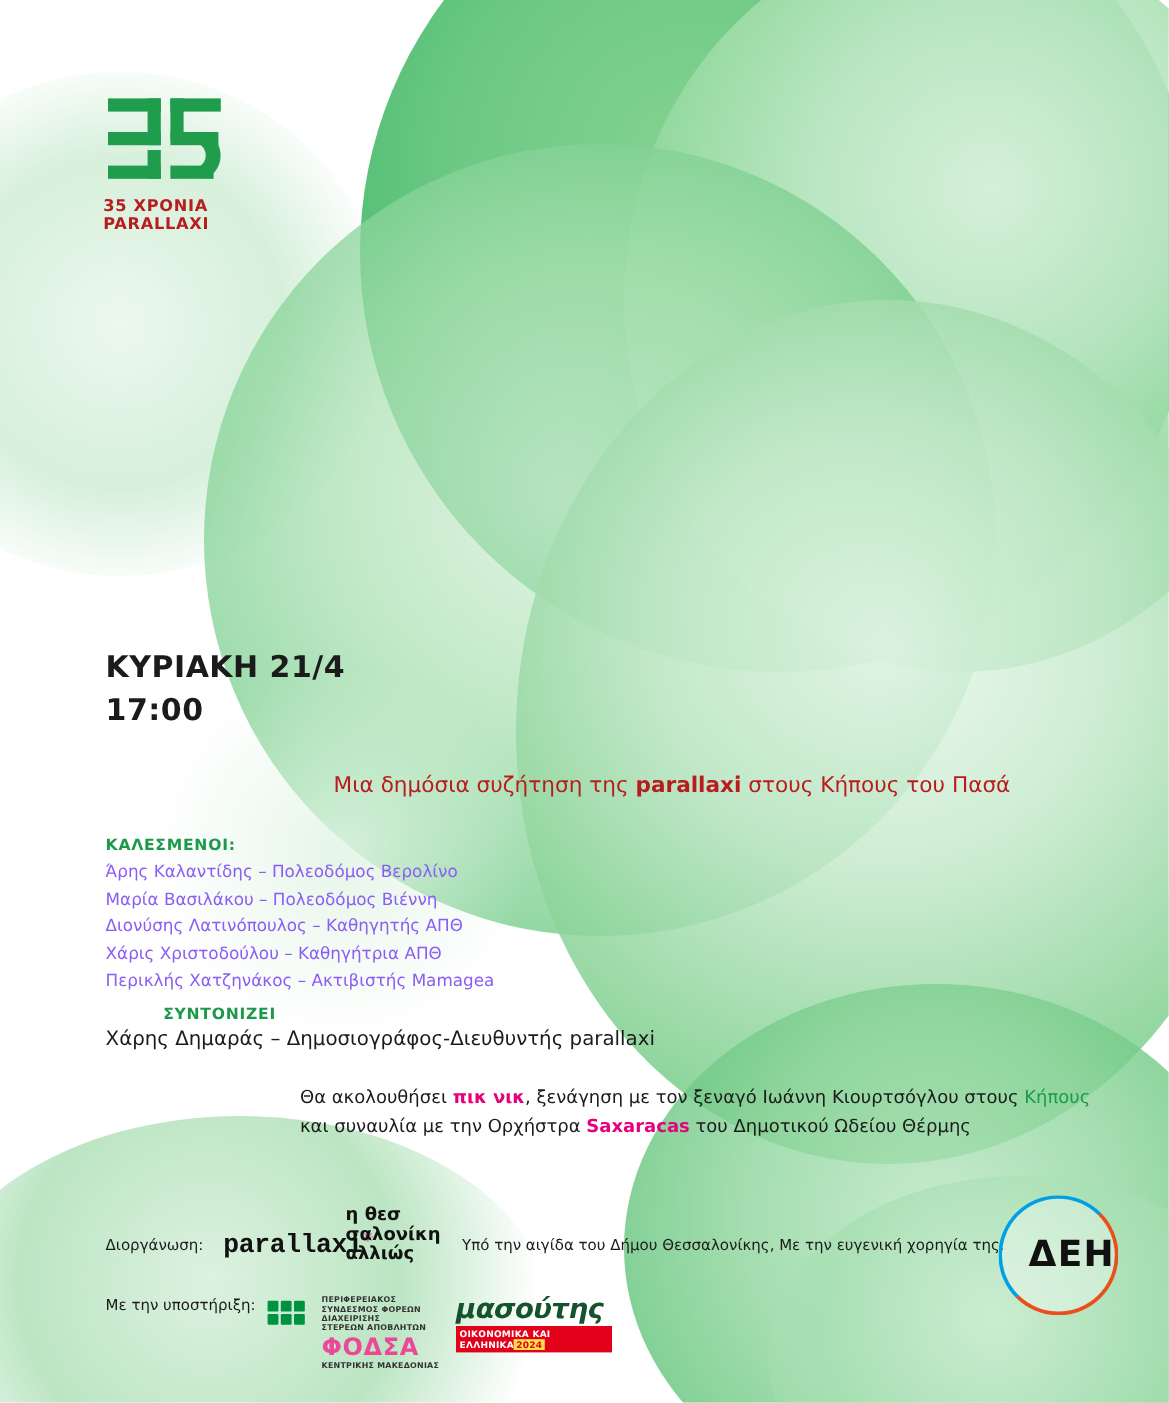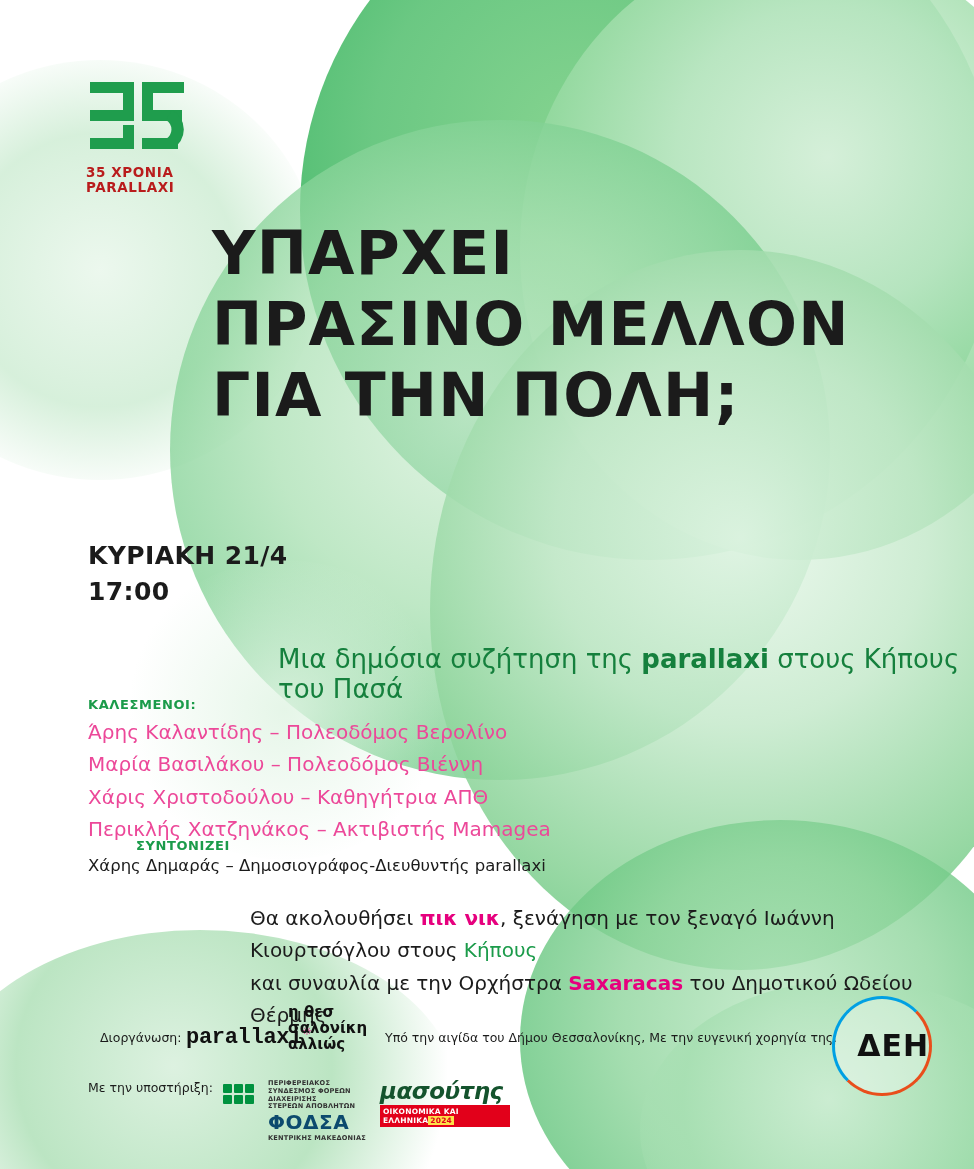--- a/index.html
+++ b/index.html
@@ -102,72 +102,72 @@
     font-weight: bold;
     font-size: 25px;
     line-height: 1.45;
     letter-spacing: .4px;
   }
 
   
   .subtitle {
     position: absolute; left: 278px; top: 644px;
     font-family: "DejaVu Sans", sans-serif;
-    font-size: 26px;
-    color: #15803d;
+    font-size: 18px;
+    color: #b91c1c;
   }
   .subtitle b { font-weight: bold; }
 
   
   .guests-label, .host-label {
     position: absolute; left: 88px;
     color: #1b9b4a;
     font-family: "DejaVu Sans", sans-serif;
     font-size: 13px;
     font-weight: bold;
     letter-spacing: .6px;
   }
   .guests-label { top: 697px; }
   .host-label { top: 838px; margin-left: 48px; }
 
   .guests-list {
     position: absolute; left: 88px; top: 716px;
     font-family: "DejaVu Sans", sans-serif;
-    font-size: 20px;
+    font-size: 14px;
     line-height: 1.62;
-    color: #ec4899;
+    color: #8b5cf6;
   }
   .host-line {
     position: absolute; left: 88px; top: 856px;
     font-family: "DejaVu Sans", sans-serif;
     font-size: 16.5px;
     color: #1b1b1b;
   }
 
   
   .afternote {
     position: absolute; left: 250px; top: 902px;
     width: 670px;
     font-family: "DejaVu Sans", sans-serif;
-    font-size: 20px;
+    font-size: 15px;
     line-height: 1.62;
     color: #1b1b1b;
   }
   .afternote .hl { color: #e6007e; font-weight: bold; }
   .afternote .hl2 { color: #1b9b4a; }
   .afternote .hl3 { color: #e6007e; font-weight: bold; }
 
   
   .f-label {
     position: absolute;
     font-family: "DejaVu Sans", sans-serif;
     font-size: 12.5px;
     color: #1b1b1b;
   }
-  #org-label { left: 88px; top: 1030px; margin-left: 12px; }
+  #org-label { left: 88px; top: 1030px; }
   #support-label { left: 88px; top: 1080px; }
   #aegis-label { left: 385px; top: 1030px; }
 
   .parallaxi-logo {
     position: absolute; left: 186px; top: 1021px;
     font-family: Liberation Mono, monospace;
     font-weight: bold;
     font-size: 22px;
     color: #111;
     letter-spacing: -.3px;
@@ -208,21 +208,21 @@
   }
 
   .fodsa {
     position: absolute; left: 222px; top: 1080px;
     width: 160px;
   }
   .fodsa .name {
     font-family: "DejaVu Sans", sans-serif;
     font-weight: bold;
     font-size: 20px;
-    color: #0c4a6e;
+    color: #ec4899;
     letter-spacing: .5px;
   }
   .fodsa .desc {
     font-family: "DejaVu Sans", sans-serif;
     font-size: 6.6px;
     font-weight: bold;
     color: #333;
     line-height: 1.18;
     letter-spacing: .2px;
   }
@@ -289,39 +289,35 @@
         <path d="M86 32 a22 22 0 0 1 0 39 l-6 -10 a11 11 0 0 0 0 -19 z"></path>
         <rect x="56" y="60" width="36" height="11"></rect>
       </g>
     </svg>
     <div class="cap">
       <span>35 ΧΡΟΝΙΑ</span><br>
       <span>PARALLAXI</span>
     </div>
   </div>
 
-  <div class="headline">
-    <div>ΥΠΑΡΧΕΙ</div>
-    <div>ΠΡΑΣΙΝΟ ΜΕΛΛΟΝ</div>
-    <div>ΓΙΑ ΤΗΝ ΠΟΛΗ;</div>
-  </div>
 
   <div class="date-block">
     <div>ΚΥΡΙΑΚΗ 21/4</div>
     <div>17:00</div>
   </div>
 
   <div class="subtitle">
     <span>Μια δημόσια συζήτηση της </span><b>parallaxi</b><span> στους Κήπους του Πασά</span>
   </div>
 
   <div class="guests-label">ΚΑΛΕΣΜΕΝΟΙ:</div>
   <div class="guests-list">
     <div>Άρης Καλαντίδης – Πολεοδόμος Βερολίνο</div>
     <div>Μαρία Βασιλάκου – Πολεοδόμος Βιέννη</div>
+    <div>Διονύσης Λατινόπουλος – Καθηγητής ΑΠΘ</div>
     <div>Χάρις Χριστοδούλου – Καθηγήτρια ΑΠΘ</div>
     <div>Περικλής Χατζηνάκος – Ακτιβιστής Mamagea</div>
   </div>
 
   <div class="host-label">ΣΥΝΤΟΝΙΖΕΙ</div>
   <div class="host-line">Χάρης Δημαράς – Δημοσιογράφος-Διευθυντής parallaxi</div>
 
   <div class="afternote">
     <span>Θα ακολουθήσει </span><span class="hl">πικ νικ</span><span>, ξενάγηση με τον ξεναγό Ιωάννη Κιουρτσόγλου στους </span><span class="hl2">Κήπους</span><br>
     <span>και συναυλία με την Ορχήστρα </span><span class="hl3">Saxaracas</span><span> του Δημοτικού Ωδείου Θέρμης</span>

